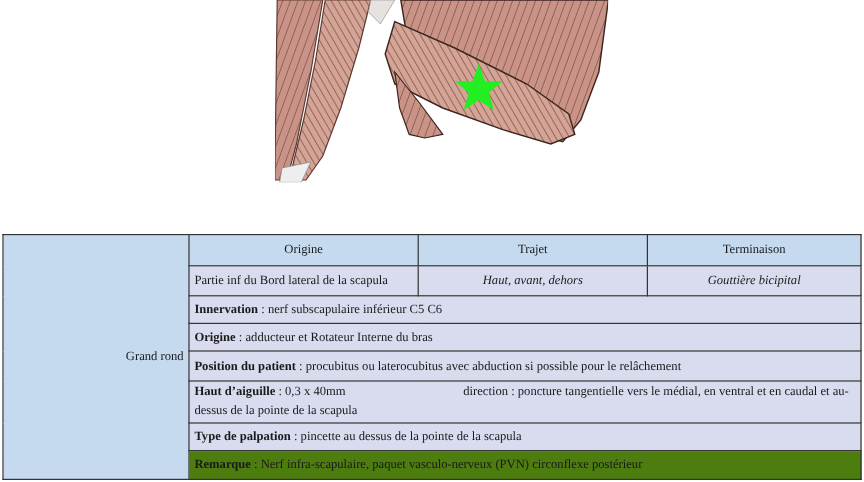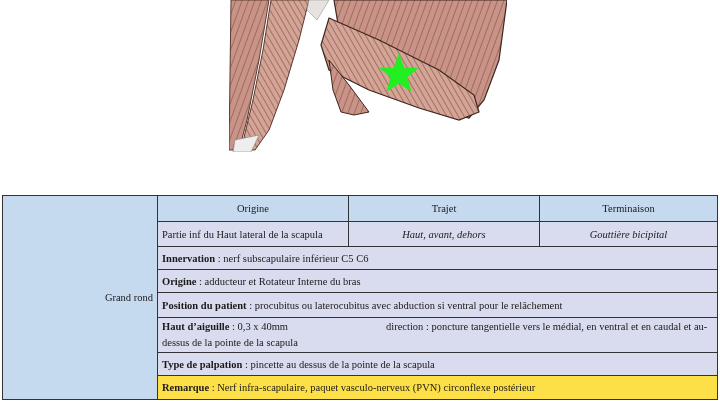--- a/index.html
+++ b/index.html
@@ -20,21 +20,21 @@
     border:1.3px solid #333; padding:0 4px; vertical-align:middle;
   }
   td.muscle {
     background:#c5d9ef; width:146px; vertical-align:top; padding-top:8px;text-align:right;
   }
   td.head { background:#c5d9ef; text-align:center; height:25px; }
   td.cell { background:#d9dbee; height:24px; }
   td.center { text-align:center;font-style:italic; }
   td.full { background:#d9dbee; height:22px; }
   td.tall { height:34px; line-height:16px; padding-top:2px; padding-bottom:2px; }
-  td.green { background:#fde047; height:23px; }
+  td.green { background:#4d7c0f; height:23px; }
   b { font-weight:bold; }
   .gap { display:inline-block; width:98px; }
 </style>
 </head>
 <body>
 
 <div class="figure">
   <svg width="278" height="152" viewBox="0 0 278 152">
     <defs>
       <pattern id="fib" width="6" height="6" patternUnits="userSpaceOnUse" patternTransform="rotate(20)">
@@ -61,32 +61,32 @@
 
 <table class="sheet">
   <tbody>
       <tr>
     <td class="muscle" rowspan="8">Grand rond</td>
     <td class="head" style="width:182px">Origine</td>
     <td class="head" style="width:182px">Trajet</td>
     <td class="head">Terminaison</td>
   </tr>
   <tr>
-    <td class="cell">Partie inf du Haut lateral de la scapula</td>
+    <td class="cell">Partie inf du Bord lateral de la scapula</td>
     <td class="cell center">Haut, avant, dehors</td>
     <td class="cell center">Gouttière bicipital</td>
   </tr>
   <tr>
     <td class="full" colspan="3"><b>Innervation</b><span> : nerf subscapulaire inférieur C5 C6</span></td>
   </tr>
   <tr>
     <td class="full" colspan="3"><b>Origine</b><span> : adducteur et Rotateur Interne du bras</span></td>
   </tr>
   <tr>
-    <td class="full" colspan="3" style="height:24px"><b>Position du patient</b><span> : procubitus ou laterocubitus avec abduction si ventral pour le relâchement</span></td>
+    <td class="full" colspan="3" style="height:24px"><b>Position du patient</b><span> : procubitus ou laterocubitus avec abduction si possible pour le relâchement</span></td>
   </tr>
   <tr>
     <td class="full tall" colspan="3"><b>Haut d’aiguille</b><span> : 0,3 x 40mm</span><span class="gap"></span><span>direction : poncture tangentielle vers le médial, en ventral et en caudal et  au-dessus de la pointe de la scapula</span></td>
   </tr>
   <tr>
     <td class="full" colspan="3"><b>Type de palpation</b><span> :  pincette au dessus de la pointe de la scapula</span></td>
   </tr>
   <tr>
     <td class="green" colspan="3"><b>Remarque</b><span> : Nerf infra-scapulaire, paquet vasculo-nerveux (PVN) circonflexe postérieur</span></td>
   </tr>

